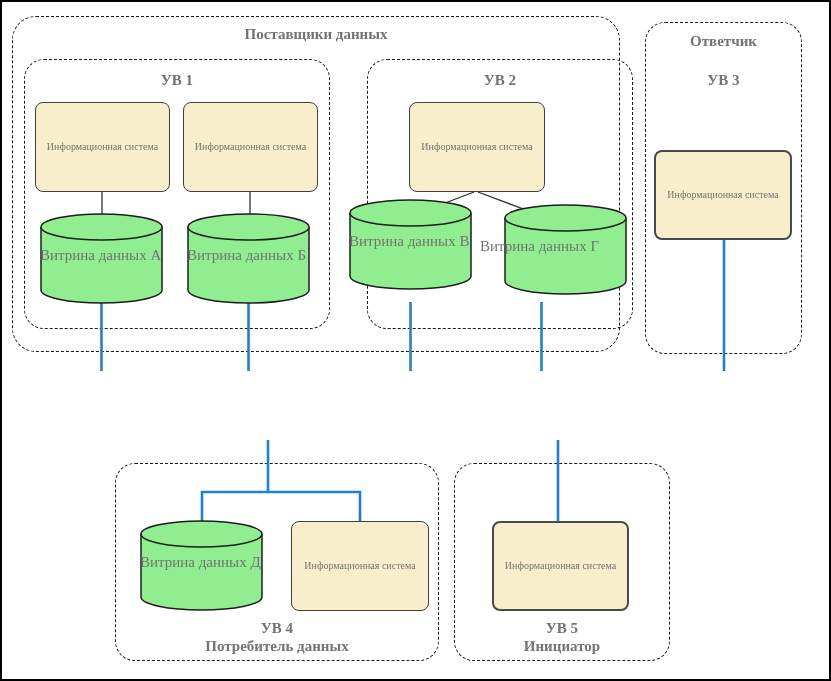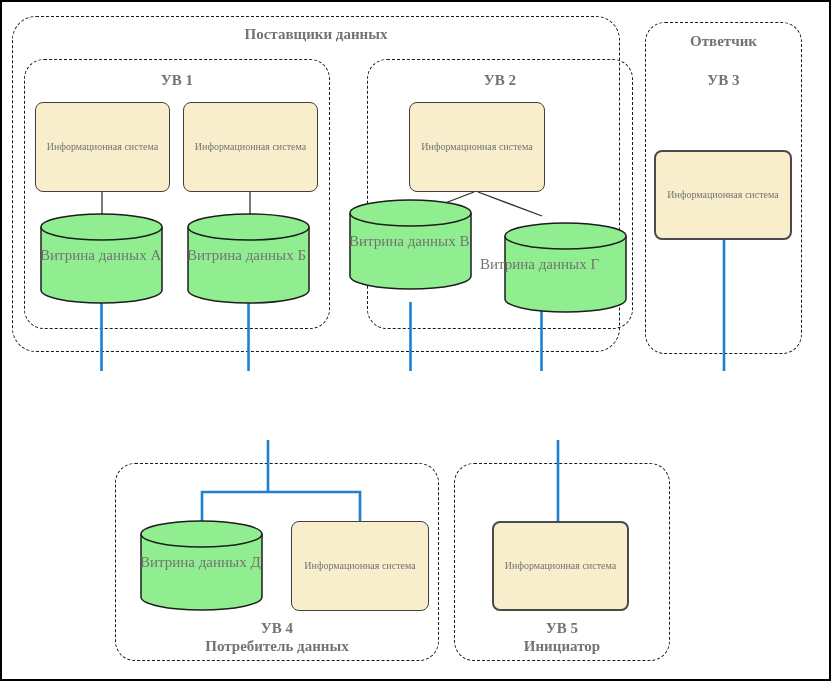--- a/index.html
+++ b/index.html
@@ -174,21 +174,21 @@
   </div>
 
   <div class="node cylinder" style="left:347px; top:197px;">
     <svg width="123" height="92" viewBox="0 0 123 92">
       <path class="cyl-body" d="M1 14 V77 a60.5 13 0 0 0 121 0 V14"></path>
       <ellipse class="cyl-body" cx="61.5" cy="14" rx="60.5" ry="13"></ellipse>
     </svg>
     <div class="cyl-label">Витрина данных В</div>
   </div>
 
-  <div class="node cylinder" style="left:478px; top:220px;padding-left:24px;">
+  <div class="node cylinder" style="left:478px; top:202px;padding-left:24px;">
     <svg width="123" height="92" viewBox="0 0 123 92">
       <path class="cyl-body" d="M1 14 V77 a60.5 13 0 0 0 121 0 V14"></path>
       <ellipse class="cyl-body" cx="61.5" cy="14" rx="60.5" ry="13"></ellipse>
     </svg>
     <div class="cyl-label">Витрина данных Г</div>
   </div>
 
   <div class="node cylinder" style="left:138px; top:518px;">
     <svg width="123" height="92" viewBox="0 0 123 92">
       <path class="cyl-body" d="M1 14 V77 a60.5 13 0 0 0 121 0 V14"></path>

